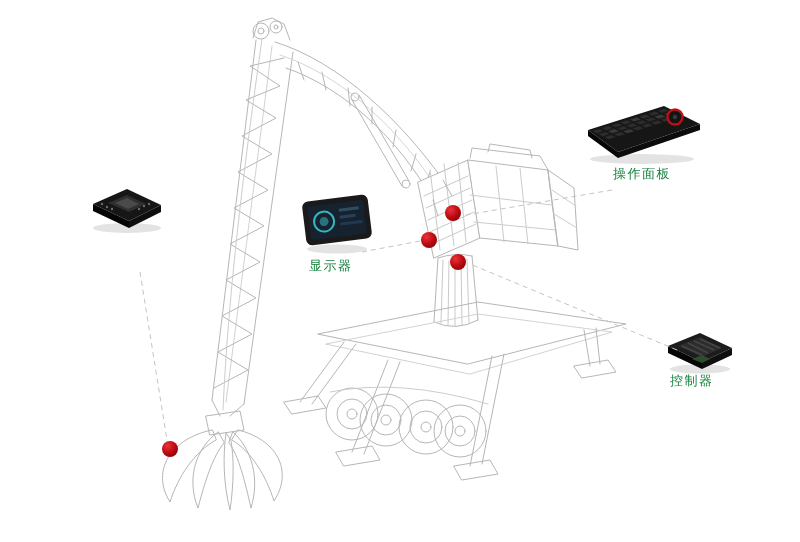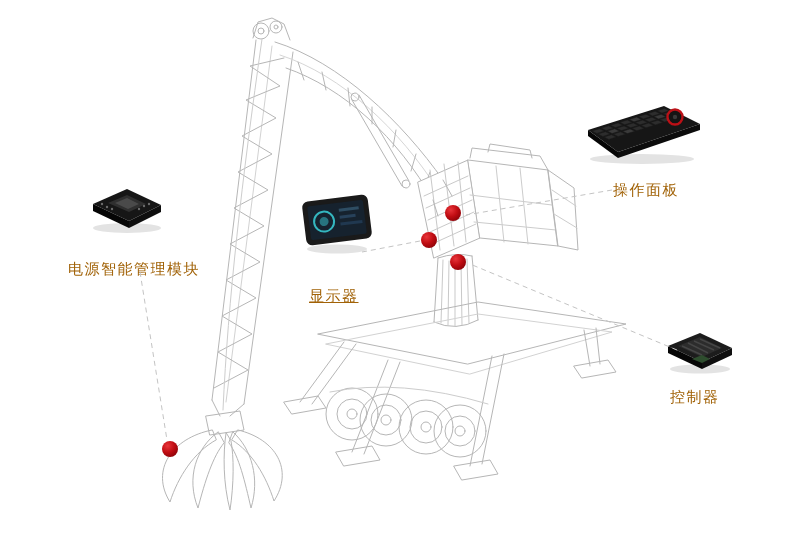--- a/index.html
+++ b/index.html
@@ -1,25 +1,25 @@
 <!DOCTYPE html>
 <html><head>
 <meta charset="utf-8">
 <style>
   * { margin:0; padding:0; box-sizing:border-box; }
   html,body { background:#ffffff; }
   body { font-family:"Liberation Sans","DejaVu Sans",sans-serif; }
   .stage { position:relative; width:800px; height:542px; background:#ffffff; overflow:hidden; }
   svg.full { position:absolute; left:0; top:0; width:800px; height:542px; }
   .label {
-    position:absolute; font-size:15px; color:#a16207; letter-spacing:1.5px;
-    white-space:nowrap; line-height:1.2;margin-top:15px;
+    position:absolute; font-size:13px; color:#15803d; letter-spacing:1.5px;
+    white-space:nowrap; line-height:1.2;
   }
   #label-power      { left:68px;  top:245px; }
-  #label-display    { left:309px; top:272px;text-decoration:underline; }
+  #label-display    { left:309px; top:258px; }
   #label-panel      { left:613px; top:166px; }
   #label-controller { left:670px; top:373px; }
   .product { position:absolute; }
   #img-power      { left:84px;  top:176px; }
   #img-display    { left:298px; top:192px; }
   #img-panel      { left:578px; top:96px;  }
   #img-controller { left:662px; top:320px; }
 </style>
 </head>
 <body>
@@ -182,21 +182,20 @@
       <ellipse cx="38" cy="49" rx="30" ry="4.5" fill="#e3e3e3"></ellipse>
       <polygon points="6,26 38,13 70,28 40,42" fill="#1c1c1c"></polygon>
       <polygon points="6,26 6,33 40,49 40,42" fill="#060606"></polygon>
       <polygon points="70,28 70,35 40,49 40,42" fill="#0f0f0f"></polygon>
       <polygon points="16,26 38,17 60,28 40,37" fill="#2c2c2c"></polygon>
       <path d="M20,26 L40,35 M26,23 L46,33 M32,21 L52,30 M38,19 L58,28" stroke="#454545" stroke-width="1.4" fill="none"></path>
       <polygon points="30,39 40,35 48,39 40,43" fill="#2e4d2e"></polygon>
     </svg>
   </div>
 
-  <div class="label" id="label-power">电源智能管理模块</div>
   <div class="label" id="label-display">显示器</div>
   <div class="label" id="label-panel">操作面板</div>
   <div class="label" id="label-controller">控制器</div>
 
   <svg class="full" id="overlay-svg" viewBox="0 0 800 542">
     <defs>
       <radialGradient id="dotGrad" cx="35%" cy="30%" r="75%">
         <stop offset="0%" stop-color="#e8353a"></stop>
         <stop offset="55%" stop-color="#c10d13"></stop>
         <stop offset="100%" stop-color="#8f0309"></stop>

